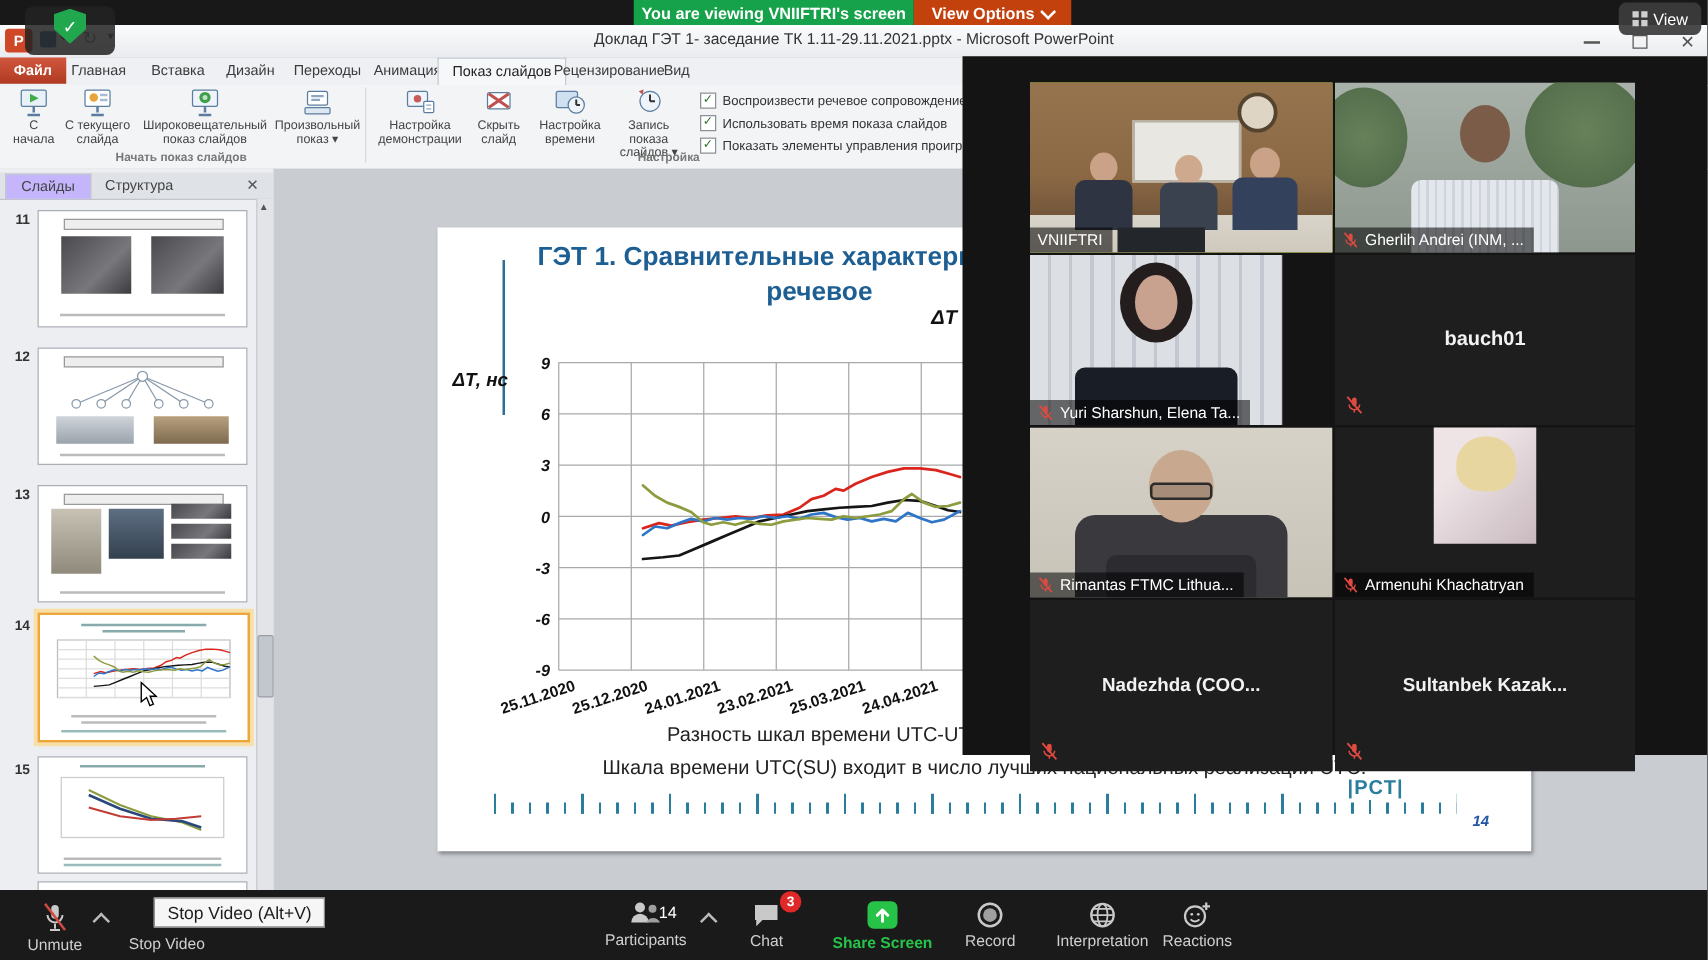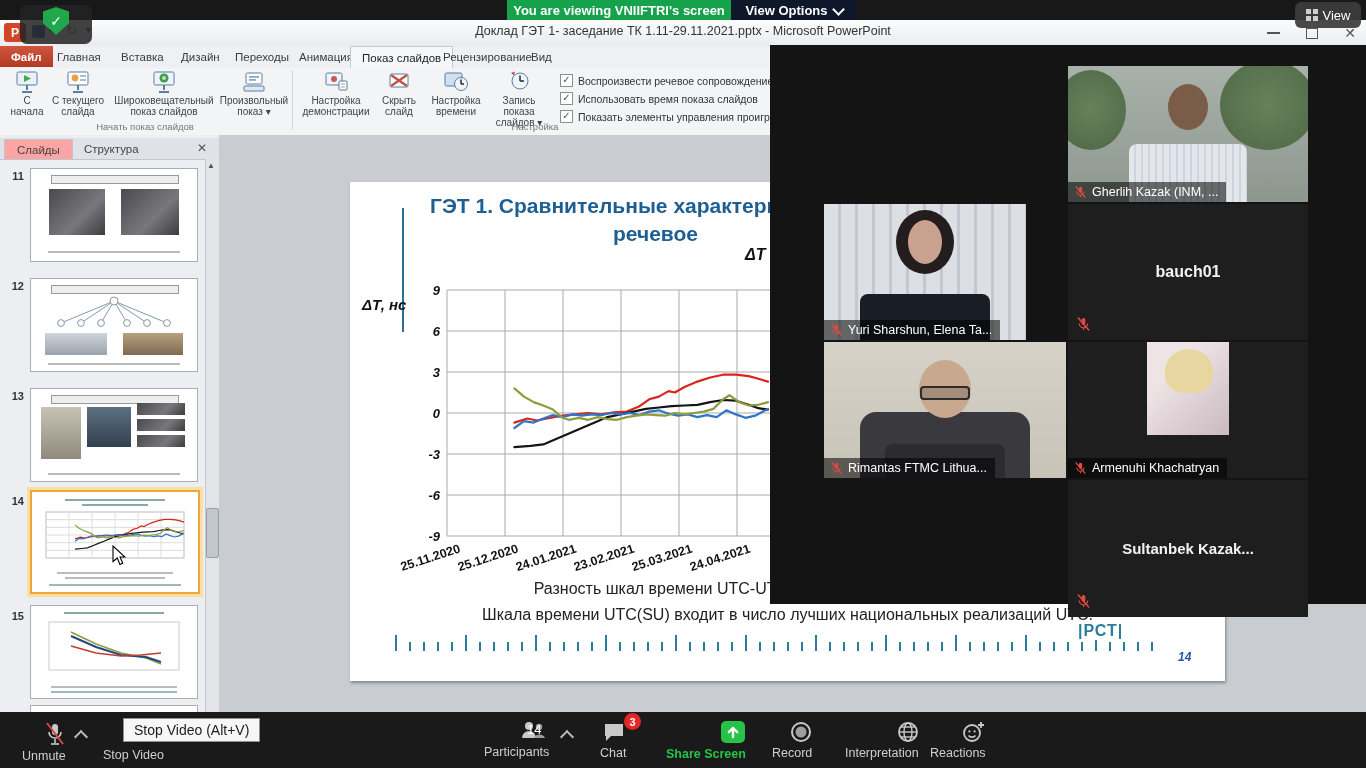--- a/index.html
+++ b/index.html
@@ -4,21 +4,21 @@
 <style>
   html,body{margin:0;padding:0;background:#000;}
   #stage{position:relative;width:1366px;height:768px;overflow:hidden;
          font-family:"Liberation Sans","DejaVu Sans",sans-serif;background:#c9cdd2;}
   .abs{position:absolute;}
 
   
   #top-strip{left:0;top:0;width:1366px;height:20px;background:#181818;}
   #share-banner{left:507px;top:0;width:224px;height:21px;background:var(--green_banner,#16a24b);
     color:#fff;font-weight:bold;font-size:13px;display:flex;align-items:center;justify-content:center;}
-  #view-options{left:731px;top:0;width:126px;height:21px;background:#0f172a;color:#fff;
+  #view-options{left:731px;top:0;width:126px;height:21px;background:#c2410c;color:#fff;
     font-weight:bold;font-size:13px;display:flex;align-items:center;justify-content:center;gap:6px;}
   .chev-down{width:7px;height:7px;border-right:2px solid #fff;border-bottom:2px solid #fff;
     transform:rotate(45deg);margin-top:-3px;}
   #view-btn{left:1295px;top:2px;width:66px;height:26px;background:#3c3c3cee;border-radius:6px;
     color:#fff;font-size:13px;display:flex;align-items:center;justify-content:center;gap:5px;z-index:60;}
   .grid-ico{width:12px;height:12px;background:
     linear-gradient(#cfcfcf,#cfcfcf) 0 0/5px 5px no-repeat,
     linear-gradient(#cfcfcf,#cfcfcf) 7px 0/5px 5px no-repeat,
     linear-gradient(#cfcfcf,#cfcfcf) 0 7px/5px 5px no-repeat,
     linear-gradient(#cfcfcf,#cfcfcf) 7px 7px/5px 5px no-repeat;}
@@ -42,34 +42,34 @@
   
   #tab-row{left:0;top:46px;width:1366px;height:22px;background:#eef0f3;border-bottom:1px solid #cdd3da;}
   .rtab{position:absolute;top:0;height:21px;padding:0 11px;font-size:11.5px;color:#3b3b3b;
     display:flex;align-items:center;}
   .rtab.file{background:linear-gradient(#d0573e,#b03a22);color:#fff;font-weight:bold;}
   .rtab.active{background:#f6f7f9;border:1px solid #c3cad3;border-bottom:none;color:#222;}
   #ribbon{left:0;top:68px;width:1366px;height:67px;background:#f3f4f6;border-bottom:1px solid #c5cbd3;}
   .rbtn{position:absolute;top:2px;display:flex;flex-direction:column;align-items:center;gap:1px;}
   .rbtn .lbl{font-size:10px;color:#444;text-align:center;line-height:1.12;}
   .ric{width:26px;height:24px;}
-  .grp-label{position:absolute;top:53px;font-size:9.5px;color:#777;text-align:center;}
+  .grp-label{position:absolute;top:53px;font-size:9.5px;color:#777;text-align:center;font-weight:bold;}
   .grp-div{position:absolute;top:2px;height:60px;width:1px;background:#d4d8dd;}
   .chk-row{position:absolute;display:flex;align-items:center;gap:5px;font-size:10.5px;color:#333;}
   .chk{width:11px;height:11px;border:1px solid #8a9097;background:#fff;color:#2c6e2c;font-size:10px;
     line-height:10px;text-align:center;font-weight:bold;}
   .mini-row{position:absolute;display:flex;align-items:center;gap:4px;font-size:10.5px;color:#444;}
   .mini-ic{width:12px;height:10px;border:1px solid #8a8f96;background:#dfe6ee;}
 
   
   #slides-panel{left:0;top:135px;width:219px;height:577px;background:#eceef1;border-right:1px solid #b6bac0;}
   #panel-tabs{left:0;top:138px;width:219px;height:21px;background:#dfe2e6;border-bottom:1px solid #c2c6cc;}
   .ptab{position:absolute;top:1px;height:19px;padding:0 12px;font-size:11.5px;color:#444;
     display:flex;align-items:center;}
-  .ptab.on{background:#fca5a5;border:1px solid #c2c6cc;border-bottom:none;}
+  .ptab.on{background:#c4b5fd;border:1px solid #c2c6cc;border-bottom:none;}
   #panel-close{left:197px;top:141px;font-size:12px;color:#555;font-weight:bold;}
   .thumb-num{position:absolute;left:6px;width:18px;text-align:right;font-size:11px;font-weight:bold;color:#333;}
   .thumb{position:absolute;left:30px;width:166px;background:#fff;border:1px solid #a9aeb6;}
   .thumb.sel{border:2px solid var(--select_orange,#eda63a);box-shadow:0 0 0 3px #f7dfa6;}
   .t-title{position:absolute;left:12%;top:6px;width:76%;height:7px;border:1px solid #999;
     background:#eee;}
   .t-line{position:absolute;background:#bbb;height:2px;}
   .photo{position:absolute;background:linear-gradient(135deg,#4a4a4e,#77777c 60%,#3c3c40);}
   #pscroll{left:205px;top:159px;width:14px;height:553px;background:#e2e4e8;border-left:1px solid #c5c9cf;}
   #pscroll-up{left:207px;top:161px;width:10px;height:10px;color:#555;font-size:8px;}
@@ -121,21 +121,21 @@
   .sc-gherlih{background:linear-gradient(180deg,#a9b2aa,#8d978e);}
   .blob{position:absolute;border-radius:50%;background:radial-gradient(circle,#5d7a4e,#3f5c38);opacity:.85;}
   .sc-yuri{background:repeating-linear-gradient(90deg,#dcdfe4 0 14px,#c3c8d0 14px 17px);}
   .sc-rimantas{background:linear-gradient(180deg,#d6d2c8,#c8c3b7);}
   .avatar{position:absolute;left:50%;top:34%;transform:translate(-50%,-50%);width:82px;height:94px;
     background:linear-gradient(135deg,#eee4e6 30%,#c9bac0);}
   .avatar .hair{position:absolute;left:18px;top:8px;width:48px;height:44px;border-radius:50% 50% 40% 40%;background:#e8d6a0;}
 
   
   #toolbar{left:0;top:712px;width:1366px;height:56px;background:#1a1a1a;z-index:50;}
-  .tb-item{position:absolute;display:flex;flex-direction:column;align-items:flex-end;gap:3px;color:#cfcfcf;}
+  .tb-item{position:absolute;display:flex;flex-direction:column;align-items:center;gap:3px;color:#cfcfcf;}
   .tb-label{font-size:12.5px;color:#cfcfcf;white-space:nowrap;}
   .tb-label.green{color:var(--share_green,#27c348);font-weight:bold;}
   #stopvideo-bg{left:94px;top:712px;width:92px;height:56px;background:#272727;border-radius:6px;}
   .chev-up{position:absolute;width:8px;height:8px;border-left:2px solid #bbb;border-top:2px solid #bbb;
     transform:rotate(45deg);}
   #tooltip{left:123px;top:718px;background:#f6f6f6;border:1px solid #8f8f8f;color:#1c1c1c;
     font-size:14px;padding:3px 10px;z-index:55;white-space:nowrap;}
   #leave-btn{left:1296px;top:726px;width:58px;height:31px;background:var(--leave_red,#d13639);
     border-radius:8px;color:#fff;font-weight:bold;font-size:13px;display:flex;align-items:center;justify-content:center;}
   .badge{position:absolute;background:var(--badge_red,#e02828);color:#fff;border-radius:50%;
@@ -445,36 +445,58 @@
   </div>
 
   <div class="abs" id="zoom-win">
     <div id="zwin-controls">
       <span class="wc-min"></span>
       <span class="wc-max"></span>
       <span class="wc-close">✕</span>
     </div>
     <div id="gallery">
 
+      <div class="tile speaking" style="left:54px;top:21px;width:242px;height:136px">
+        <div class="scene sc-vniiftri">
+          <div class="whiteboard"></div>
+          <div class="clock"></div>
+          <div class="person">
+              <div class="head" style="left:48px;top:56px;width:22px;height:24px;background:#c9a287"></div>
+              <div class="body" style="left:36px;top:78px;width:46px;height:40px;background:#2e3442;position:absolute"></div>
+            </div>
+          <div class="person">
+              <div class="head" style="left:116px;top:58px;width:22px;height:24px;background:#cfa98d"></div>
+              <div class="body" style="left:104px;top:80px;width:46px;height:38px;background:#3a4250;position:absolute"></div>
+            </div>
+          <div class="person">
+              <div class="head" style="left:176px;top:52px;width:24px;height:26px;background:#c9a287"></div>
+              <div class="body" style="left:162px;top:76px;width:52px;height:42px;background:#33415c;position:absolute"></div>
+            </div>
+          <div class="photo" style="left:70px;bottom:0;width:70px;height:20px;background:#23262b"></div>
+        </div>
+        <div class="name-label">
+          <span>VNIIFTRI</span>
+        </div>
+      </div>
 
       <div class="tile" style="left:298px;top:21px;width:240px;height:136px">
         <div class="scene sc-gherlih">
           <div class="blob" style="left:-12px;top:4px;width:70px;height:80px"></div>
           <div class="blob" style="right:-8px;top:-6px;width:96px;height:90px"></div>
           <div class="head" style="left:50%;top:18px;transform:translateX(-50%);width:40px;height:46px;background:#7a5c49"></div>
           <div class="body" style="position:absolute;left:50%;bottom:0;transform:translateX(-50%);width:118px;height:58px;background:repeating-linear-gradient(90deg,#e3e7ec 0 5px,#cdd4dd 5px 7px)"></div>
         </div>
         <div class="name-label">
           <svg class="mic-muted" viewBox="0 0 16 16">
               <rect x="6" y="1.5" width="4" height="7.5" rx="2" fill="#e04a40"></rect>
               <path d="M3.5 7.5a4.5 4.5 0 0 0 9 0" stroke="#e04a40" stroke-width="1.3" fill="none"></path>
               <line x1="8" y1="12" x2="8" y2="14.5" stroke="#e04a40" stroke-width="1.3"></line>
               <line x1="2" y1="1" x2="14" y2="15" stroke="#e04a40" stroke-width="1.6"></line>
             </svg>
-          <span>Gherlih Kazak (INM, ...</span>
+          <span>Gherlih Andrei (INM, ...</span>
         </div>
       </div>
 
       <div class="tile" style="left:54px;top:159px;width:202px;height:136px">
         <div class="scene sc-yuri">
           <div class="head" style="left:50%;top:6px;transform:translateX(-50%);width:58px;height:64px;background:#241d1e"></div>
           <div class="head" style="left:50%;top:16px;transform:translateX(-50%);width:34px;height:44px;background:#c9a18f"></div>
           <div class="body" style="position:absolute;left:50%;bottom:0;transform:translateX(-50%);width:130px;height:46px;background:#191d26"></div>
         </div>
         <div class="name-label">
@@ -524,20 +546,29 @@
           <svg class="mic-muted" viewBox="0 0 16 16">
               <rect x="6" y="1.5" width="4" height="7.5" rx="2" fill="#e04a40"></rect>
               <path d="M3.5 7.5a4.5 4.5 0 0 0 9 0" stroke="#e04a40" stroke-width="1.3" fill="none"></path>
               <line x1="8" y1="12" x2="8" y2="14.5" stroke="#e04a40" stroke-width="1.3"></line>
               <line x1="2" y1="1" x2="14" y2="15" stroke="#e04a40" stroke-width="1.6"></line>
             </svg>
           <span>Armenuhi Khachatryan</span>
         </div>
       </div>
 
+      <div class="tile" style="left:54px;top:435px;width:242px;height:137px">
+        <div class="center-name">Nadezhda  (COO...</div>
+        <svg class="mic-standalone" viewBox="0 0 16 16">
+            <rect x="6" y="1.5" width="4" height="7.5" rx="2" fill="#e04a40"></rect>
+            <path d="M3.5 7.5a4.5 4.5 0 0 0 9 0" stroke="#e04a40" stroke-width="1.3" fill="none"></path>
+            <line x1="8" y1="12" x2="8" y2="14.5" stroke="#e04a40" stroke-width="1.3"></line>
+            <line x1="2" y1="1" x2="14" y2="15" stroke="#e04a40" stroke-width="1.6"></line>
+          </svg>
+      </div>
 
       <div class="tile" style="left:298px;top:435px;width:240px;height:137px">
         <div class="center-name">Sultanbek  Kazak...</div>
         <svg class="mic-standalone" viewBox="0 0 16 16">
             <rect x="6" y="1.5" width="4" height="7.5" rx="2" fill="#e04a40"></rect>
             <path d="M3.5 7.5a4.5 4.5 0 0 0 9 0" stroke="#e04a40" stroke-width="1.3" fill="none"></path>
             <line x1="8" y1="12" x2="8" y2="14.5" stroke="#e04a40" stroke-width="1.3"></line>
             <line x1="2" y1="1" x2="14" y2="15" stroke="#e04a40" stroke-width="1.6"></line>
           </svg>
       </div>

